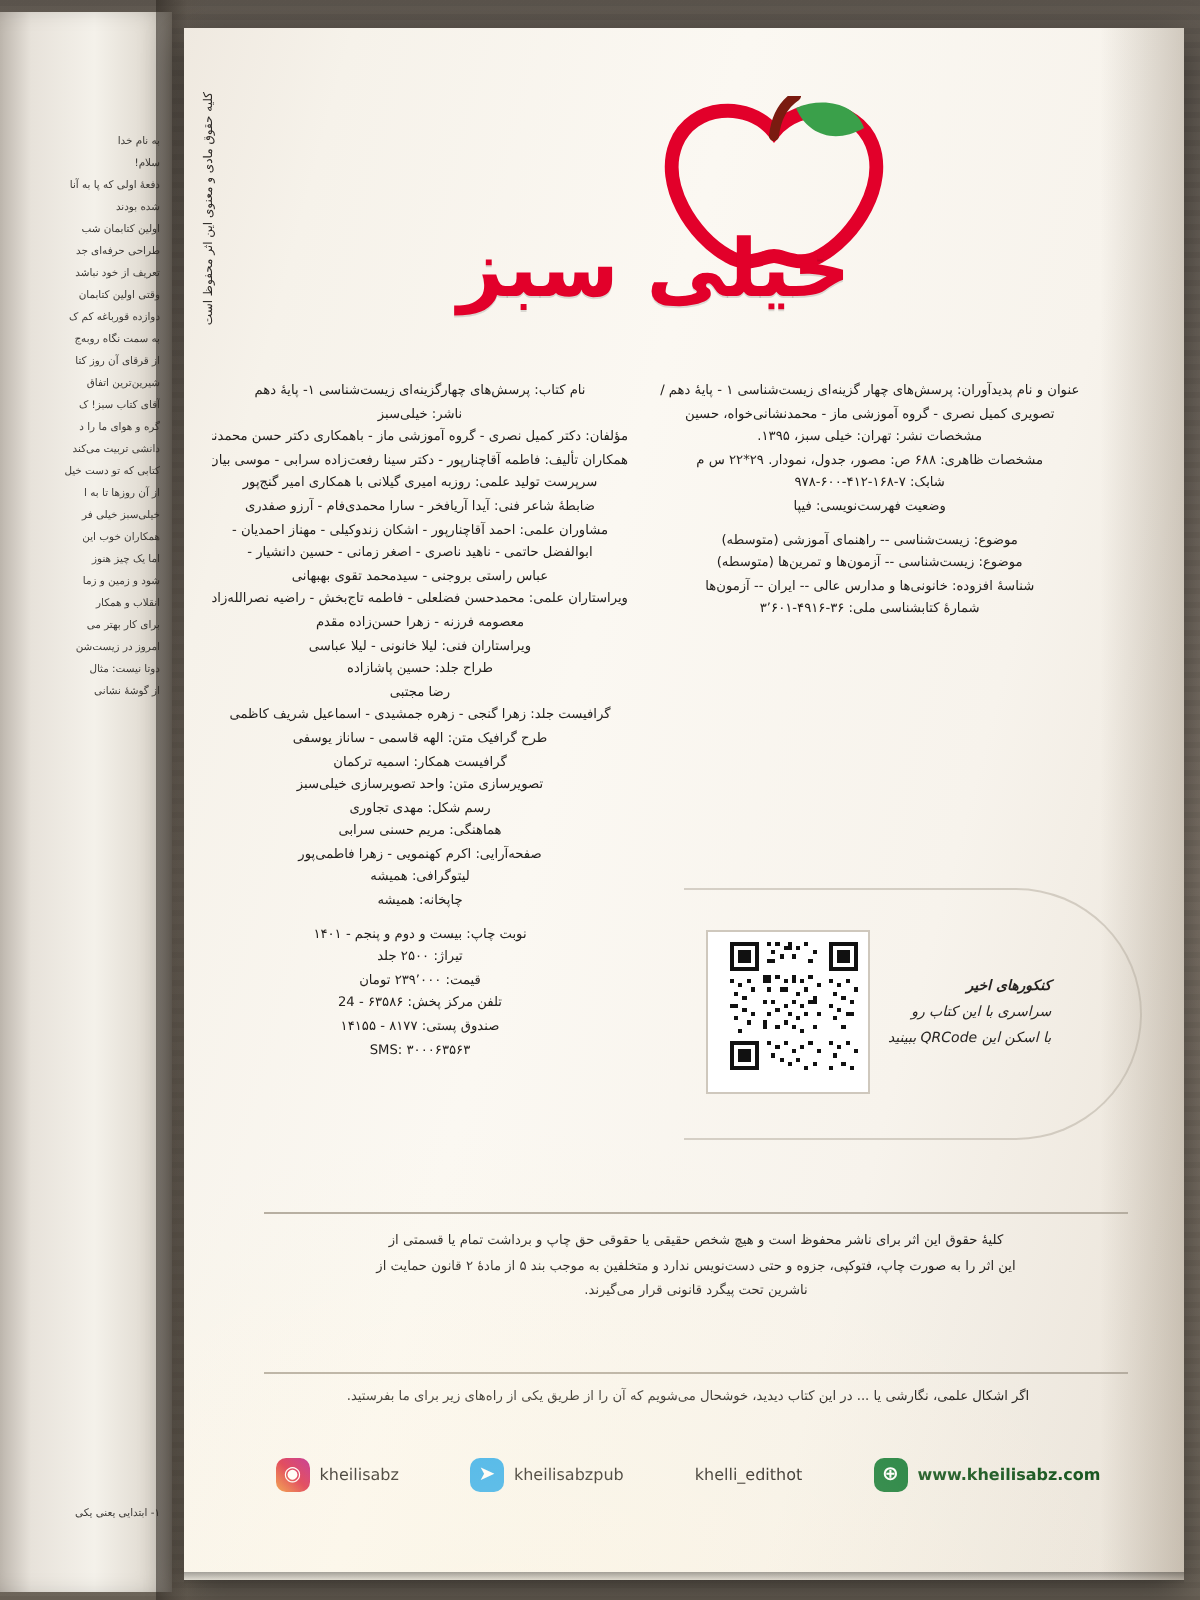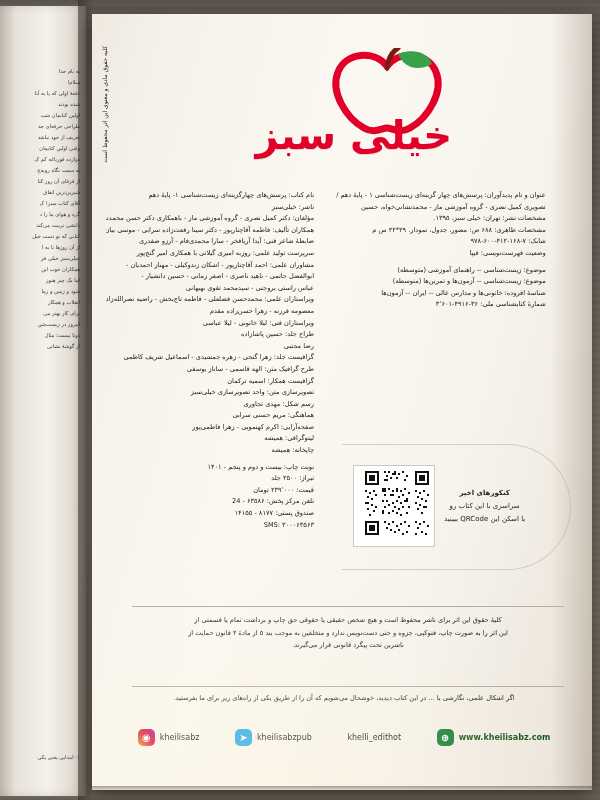--- a/index.html
+++ b/index.html
@@ -59,35 +59,35 @@
   }
   
   .logo-wrap{
     position:absolute;top:24px;left:0;right:0;height:140px;
   }
   .apple{
     position:absolute;left:50%;top:10px;transform:translateX(-30px);
   }
   .brand-word{
     position:absolute;left:50%;top:74px;transform:translateX(-140px);
-    width:250px;text-align:right;
+    width:250px;text-align:center;
     color:#e2002a;font-size:40px;font-weight:bold;
     font-family:"DejaVu Sans", sans-serif;
     letter-spacing:-1px;
     text-shadow:0 1px 0 rgba(0,0,0,.12);
   }
   
   .cols{
     position:absolute;top:176px;left:14px;right:10px;height:400px;
     display:flex;flex-direction:row-reverse;gap:10px;
     direction:rtl;
   }
   .col{
     font-size:6.6px;line-height:11.6px;color:#23201d;
-    text-align:right;direction:rtl;
+    text-align:center;direction:rtl;
   }
   .col.right{width:208px;}
   .col.mid{width:236px;}
   .col.left{width:28px;}
   .col .ln{white-space:nowrap;overflow:hidden;text-overflow:clip;}
   .col .sp{height:5px;}
   .vertical{
     position:absolute;left:8px;top:182px;width:150px;
     transform:rotate(-90deg);transform-origin:left top;
     font-size:6px;line-height:10.5px;color:#2b2724;text-align:right;direction:rtl;
@@ -97,21 +97,21 @@
   .qr-panel{
     position:absolute;left:262px;top:438px;width:212px;height:108px;
     display:flex;flex-direction:row-reverse;align-items:center;gap:10px;
     direction:rtl;
   }
   .qr{
     width:74px;height:74px;background:#fff;padding:3px;
     box-shadow:0 0 0 1px #cfc8bd;
   }
   .qr-caption{
-    font-size:7px;line-height:13px;color:#262320;text-align:center;direction:rtl;
+    font-size:7px;line-height:13px;color:#262320;direction:rtl;font-style:italic;
   }
   .qr-caption .t{font-weight:bold;}
   
   .arc{
     position:absolute;left:250px;top:430px;width:228px;height:124px;
     border:1px solid #b9b1a4;border-radius:0 70px 70px 0;border-left:none;
     opacity:.55;
   }
   
   .legal{
@@ -200,22 +200,22 @@
 
   <div class="vertical">کلیه حقوق مادی و معنوی این اثر محفوظ است</div>
 
   <div class="cols">
 
     <div class="col right">
       <div class="ln">نام کتاب: پرسش‌های چهارگزینه‌ای زیست‌شناسی ۱- پایهٔ دهم</div>
       <div class="ln">ناشر: خیلی‌سبز</div>
       <div class="ln">مؤلفان: دکتر کمیل نصری - گروه آموزشی ماز - باهمکاری دکتر حسن محمدنژاد</div>
       <div class="ln">همکاران تألیف: فاطمه آقاچنارپور - دکتر سینا رفعت‌زاده سرابی - موسی بیان</div>
+      <div class="ln">سرپرست تولید علمی: روزبه امیری گیلانی با همکاری امیر گنج‌پور</div>
       <div class="ln">ضابطهٔ شاعر فنی: آیدا آریافخر - سارا محمدی‌فام - آرزو صفدری</div>
-      <div class="ln">سرپرست تولید علمی: روزبه امیری گیلانی با همکاری امیر گنج‌پور</div>
       <div class="ln">مشاوران علمی: احمد آقاچنارپور - اشکان زندوکیلی - مهناز احمدیان -</div>
       <div class="ln">ابوالفضل حاتمی - ناهید ناصری - اصغر زمانی - حسین دانشیار -</div>
       <div class="ln">عباس راستی بروجنی - سیدمحمد تقوی بهبهانی</div>
       <div class="ln">ویراستاران علمی: محمدحسن فضلعلی - فاطمه تاج‌بخش - راضیه نصرالله‌زاده</div>
       <div class="ln">معصومه فرزنه - زهرا حسن‌زاده مقدم</div>
       <div class="ln">ویراستاران فنی: لیلا خانونی - لیلا عباسی</div>
       <div class="ln">طراح جلد: حسین پاشازاده</div>
       <div class="ln">رضا مجتبی</div>
       <div class="ln">گرافیست جلد: زهرا گنجی - زهره جمشیدی - اسماعیل شریف کاظمی</div>
       <div class="ln">طرح گرافیک متن: الهه قاسمی - ساناز یوسفی</div>

